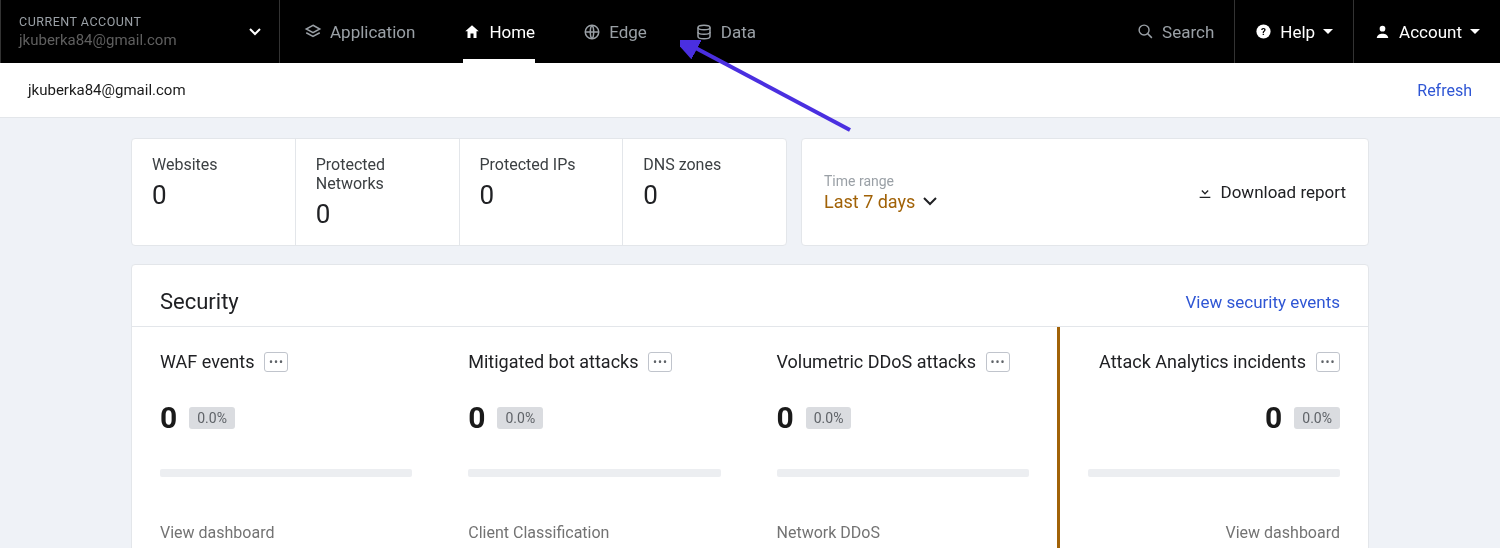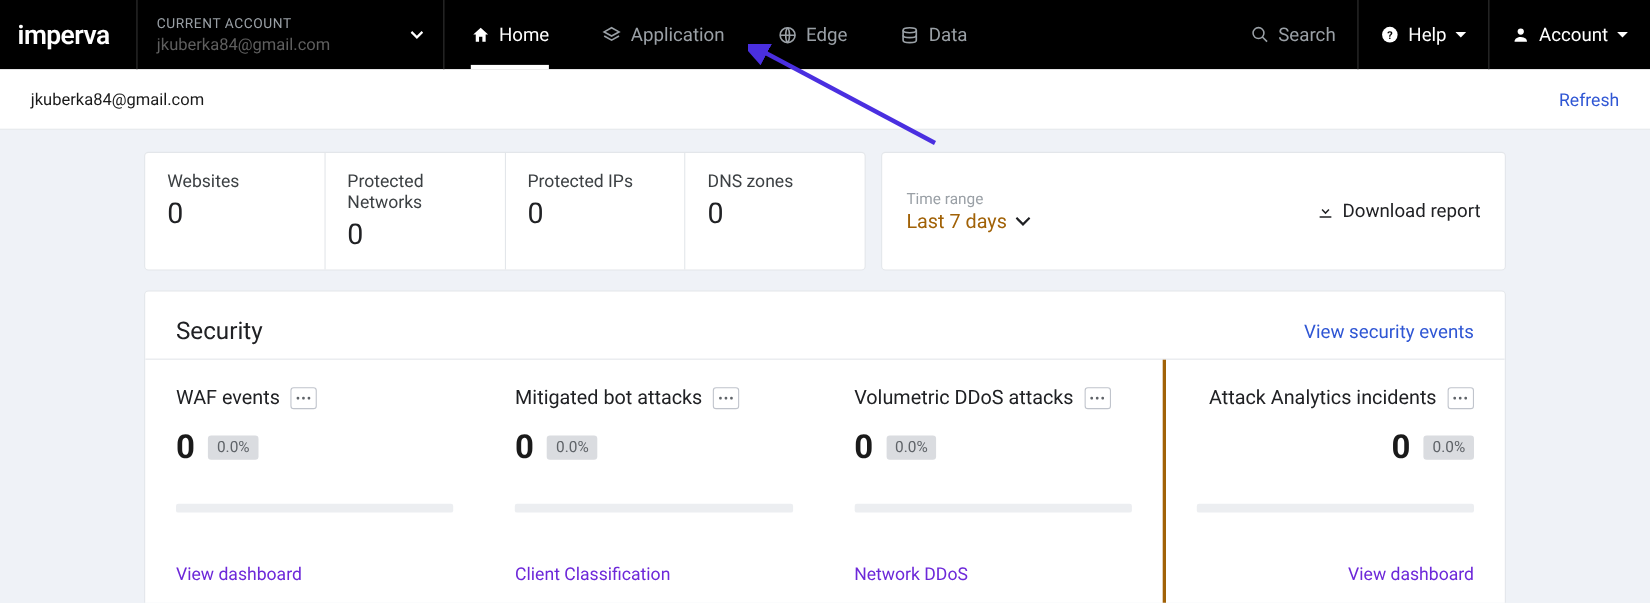--- a/index.html
+++ b/index.html
@@ -147,81 +147,78 @@
   }
   .sec-card {
     flex: 1;
     padding: 24px 28px 20px 28px;
     min-height: 200px;
     display: flex;
     flex-direction: column;
   }
   .sec-card + .sec-card { margin-left: 0; }
   .sec-card.divider { border-left: 3px solid #a16207; align-items: flex-end; }
-  .sec-head { display: flex; align-items: center; gap: 10px; margin-bottom: 17px; }
+  .sec-head { display: flex; align-items: center; gap: 10px; margin-bottom: 28px; }
   .sec-title { font-size: 18px; color: #202124; }
   .more-btn {
     width: 24px; height: 20px; border: 1px solid #c0c4cc; border-radius: 3px;
     display: inline-flex; align-items: center; justify-content: center;
     color: #5f6368; font-size: 12px; cursor: pointer; letter-spacing: 1px;
   }
   .sec-val-row { display: flex; align-items: center; gap: 12px; margin-bottom: 18px; }
   .sec-val { font-size: 30px; font-weight: 700; }
   .badge {
     background: #dadce0; color: #5f6368; font-size: 14px;
     padding: 3px 8px; border-radius: 3px;
   }
   .bar {
     width: 100%; height: 8px; border-radius: 2px; background: #eceef1; margin-top: 16px;
   }
-  .sec-link { margin-top: auto; padding-top: 46px; color: #6d28d9; font-size: 16px; cursor: pointer; }
+  .sec-link { margin-top: auto; padding-top: 46px; color: #737373; font-size: 16px; cursor: pointer; }
 
   .arrow-annot {
     position: absolute;
     left: 680px; top: 40px;
     pointer-events: none;
   }
 
   svg { display: block; }
 </style>
 </head>
 <body>
 
 <div class="topbar">
-  <div class="logo">
-    <span>imperva</span>
-  </div>
   <div class="account-switch">
     <div class="inner">
       <span class="label">CURRENT ACCOUNT</span>
       <span class="value">jkuberka84@gmail.com</span>
     </div>
     <span>
       <svg width="12" height="8" viewBox="0 0 12 8">
           <path d="M1 1l5 5 5-5" stroke="#fff" stroke-width="2" fill="none"></path>
         </svg>
     </span>
   </div>
   <div class="nav">
-    <div class="nav-item active">
-      <span class="nav-icon">
-        <svg width="18" height="18" viewBox="0 0 24 24" fill="#fff">
-            <path d="M12 3l9 8h-3v9h-4v-6h-4v6H6v-9H3z"></path>
-          </svg>
-      </span>
-      <span>Home</span>
-    </div>
     <div class="nav-item">
       <span class="nav-icon">
         <svg width="18" height="18" viewBox="0 0 24 24" fill="none" stroke="#9aa0a6" stroke-width="2">
             <path d="M12 3l9 5-9 5-9-5 9-5z"></path>
             <path d="M3 13l9 5 9-5"></path>
           </svg>
       </span>
       <span>Application</span>
+    </div>
+    <div class="nav-item active">
+      <span class="nav-icon">
+        <svg width="18" height="18" viewBox="0 0 24 24" fill="#fff">
+            <path d="M12 3l9 8h-3v9h-4v-6h-4v6H6v-9H3z"></path>
+          </svg>
+      </span>
+      <span>Home</span>
     </div>
     <div class="nav-item">
       <span class="nav-icon">
         <svg width="18" height="18" viewBox="0 0 24 24" fill="none" stroke="#9aa0a6" stroke-width="2">
             <circle cx="12" cy="12" r="9"></circle>
             <path d="M3 12h18M12 3c3 3 3 15 0 18M12 3c-3 3-3 15 0 18"></path>
           </svg>
       </span>
       <span>Edge</span>
     </div>

